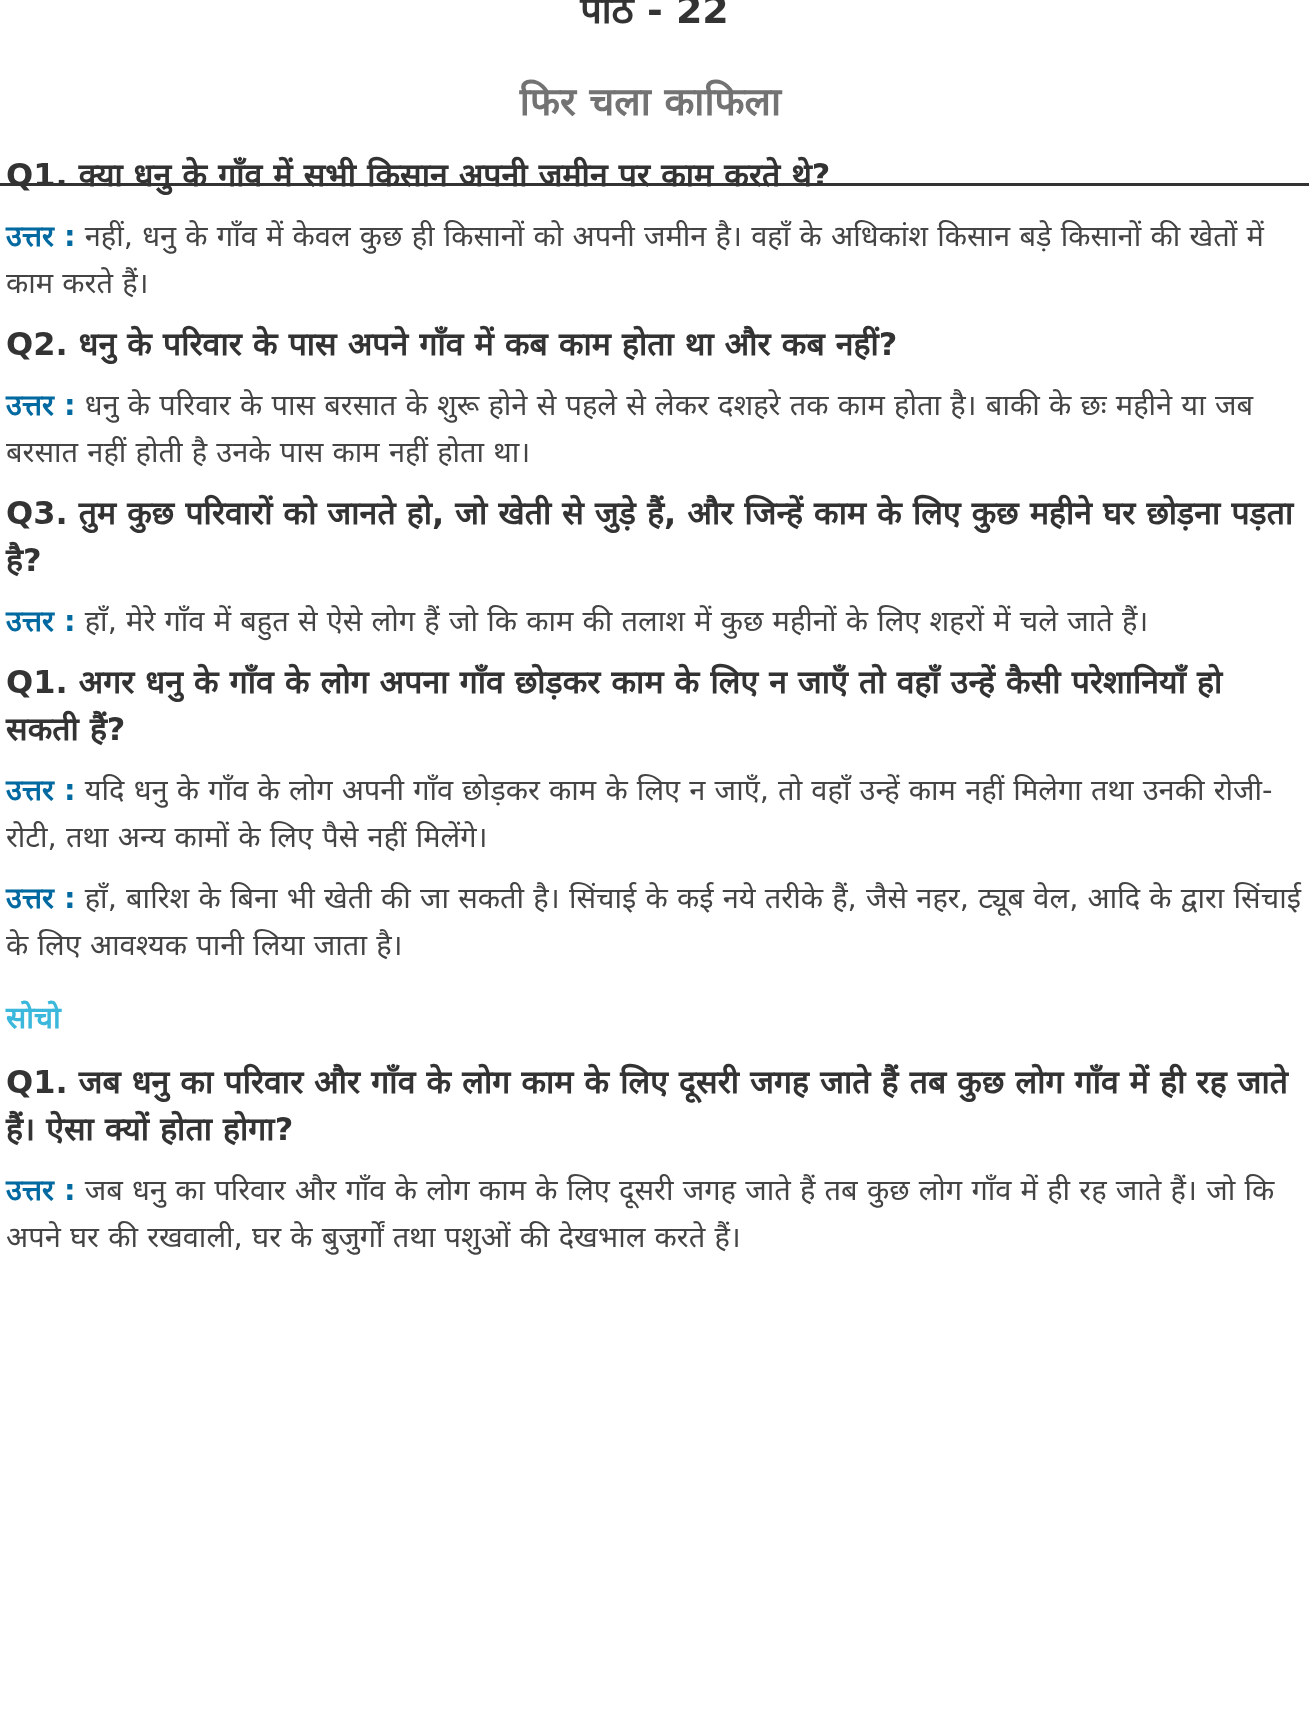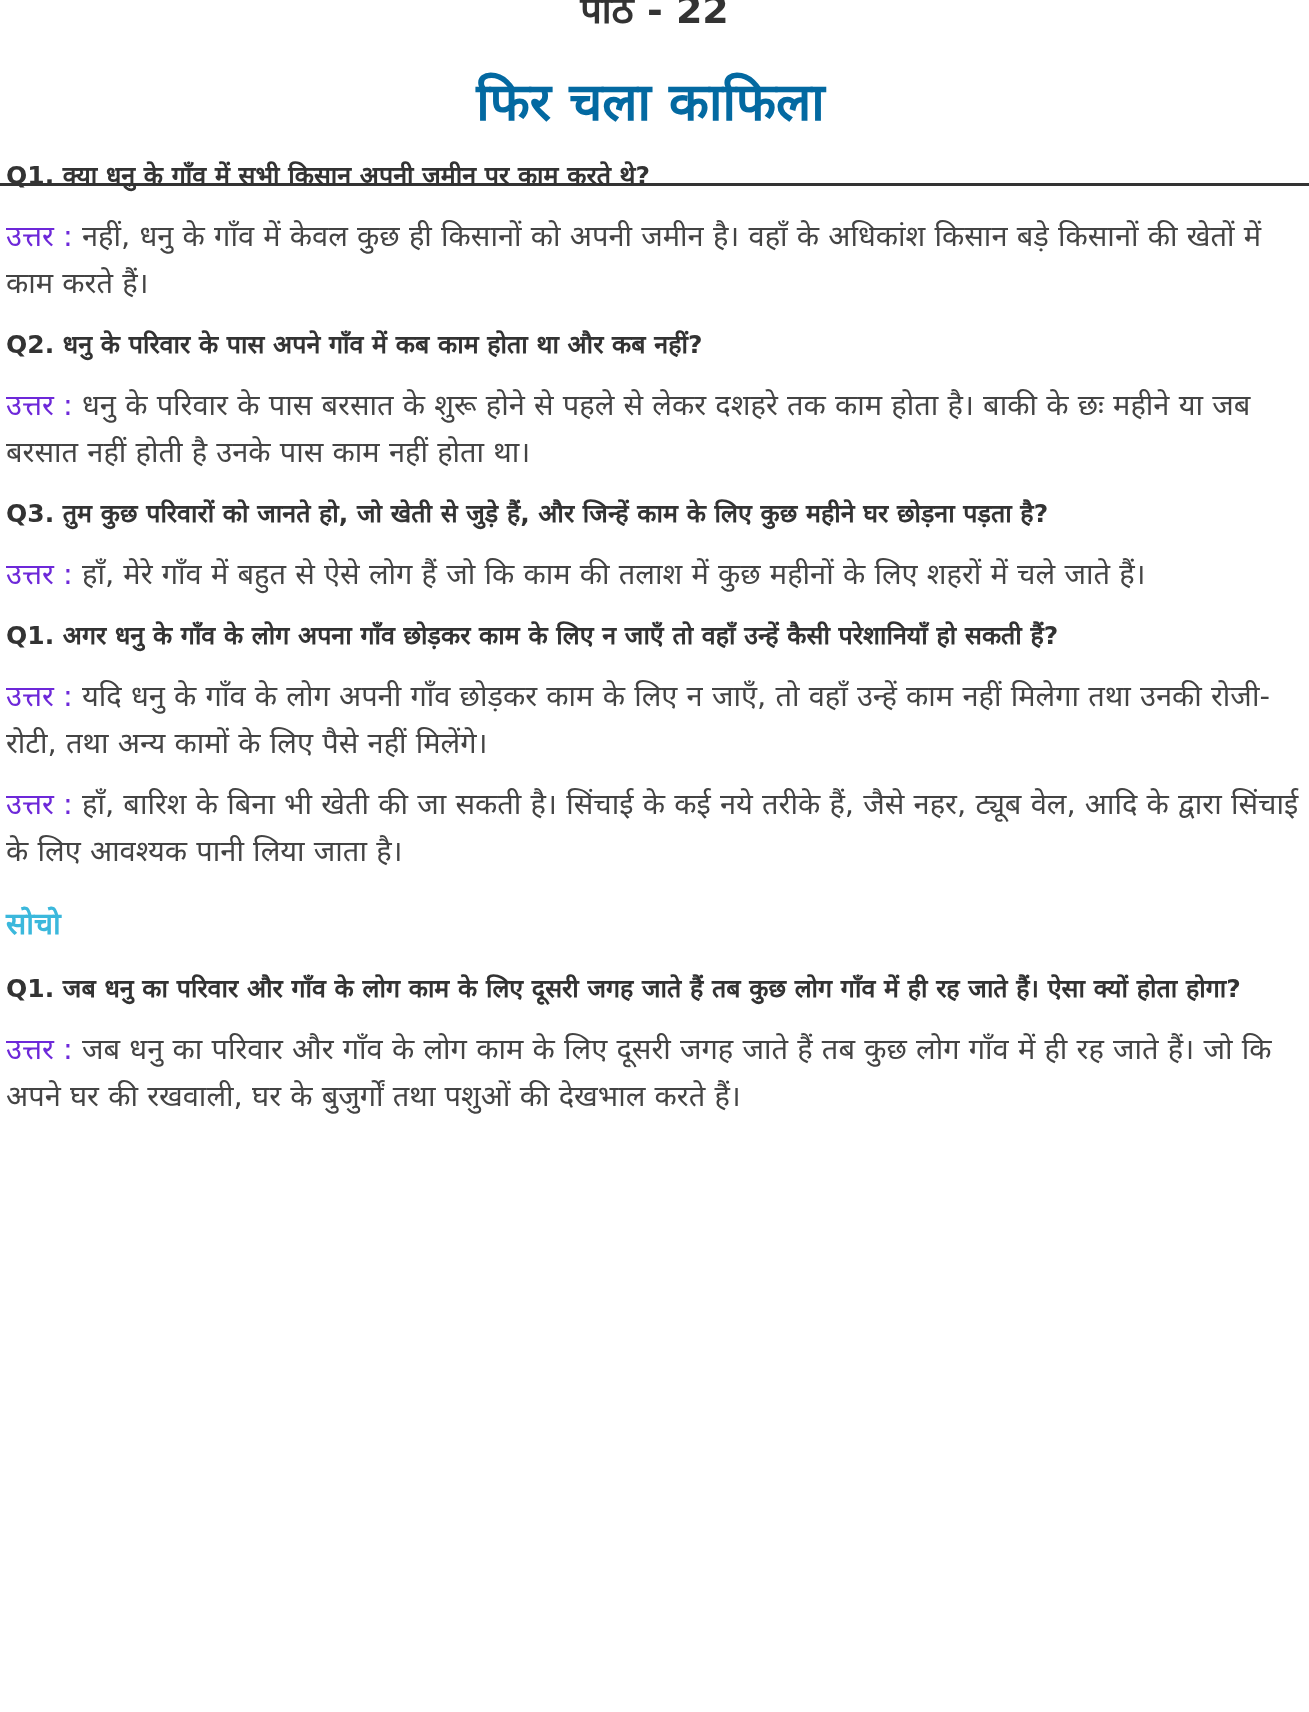--- a/index.html
+++ b/index.html
@@ -22,23 +22,23 @@
       left: 0; right: 0;
       font-size: 38px;
       font-weight: bold;
       color: #333;
       line-height: 40px;
     }
     .lesson-title {
       position: absolute;
       top: 72px;
       left: 0; right: 8px;
-      font-size: 52px;
+      font-size: 39px;
       font-weight: bold;
-      color: #0369a1;
+      color: #737373;
       line-height: 60px;
     }
     .divider {
       position: absolute;
       top: 183px;
       left: 0;
       width: 1309px;
       height: 3px;
       background: #333333;
     }
@@ -46,35 +46,35 @@
       padding: 0 6px 0 6px;
     }
     .section-heading {
       font-size: 30px;
       font-weight: bold;
       color: #3bb8dc;
       line-height: 46px;
       margin: 26px 0 18px 0;
     }
     .question {
-      font-size: 25px;
+      font-size: 32px;
       font-weight: bold;
       color: #333;
       line-height: 47px;
       margin: 0 0 14px 0;
     }
     .answer {
       font-size: 29px;
       color: #444;
       line-height: 47px;
       margin: 0 0 14px 0;
     }
     .answer-label {
-      font-weight: normal;
-      color: #6d28d9;
+      font-weight: bold;
+      color: #0369a1;
     }
   </style>
 </head>
 <body>
 
 <div class="page-header">
   <div class="lesson-number">पाठ - 22</div>
   <div class="lesson-title">फिर चला काफिला</div>
   <div class="divider"></div>
 </div>

